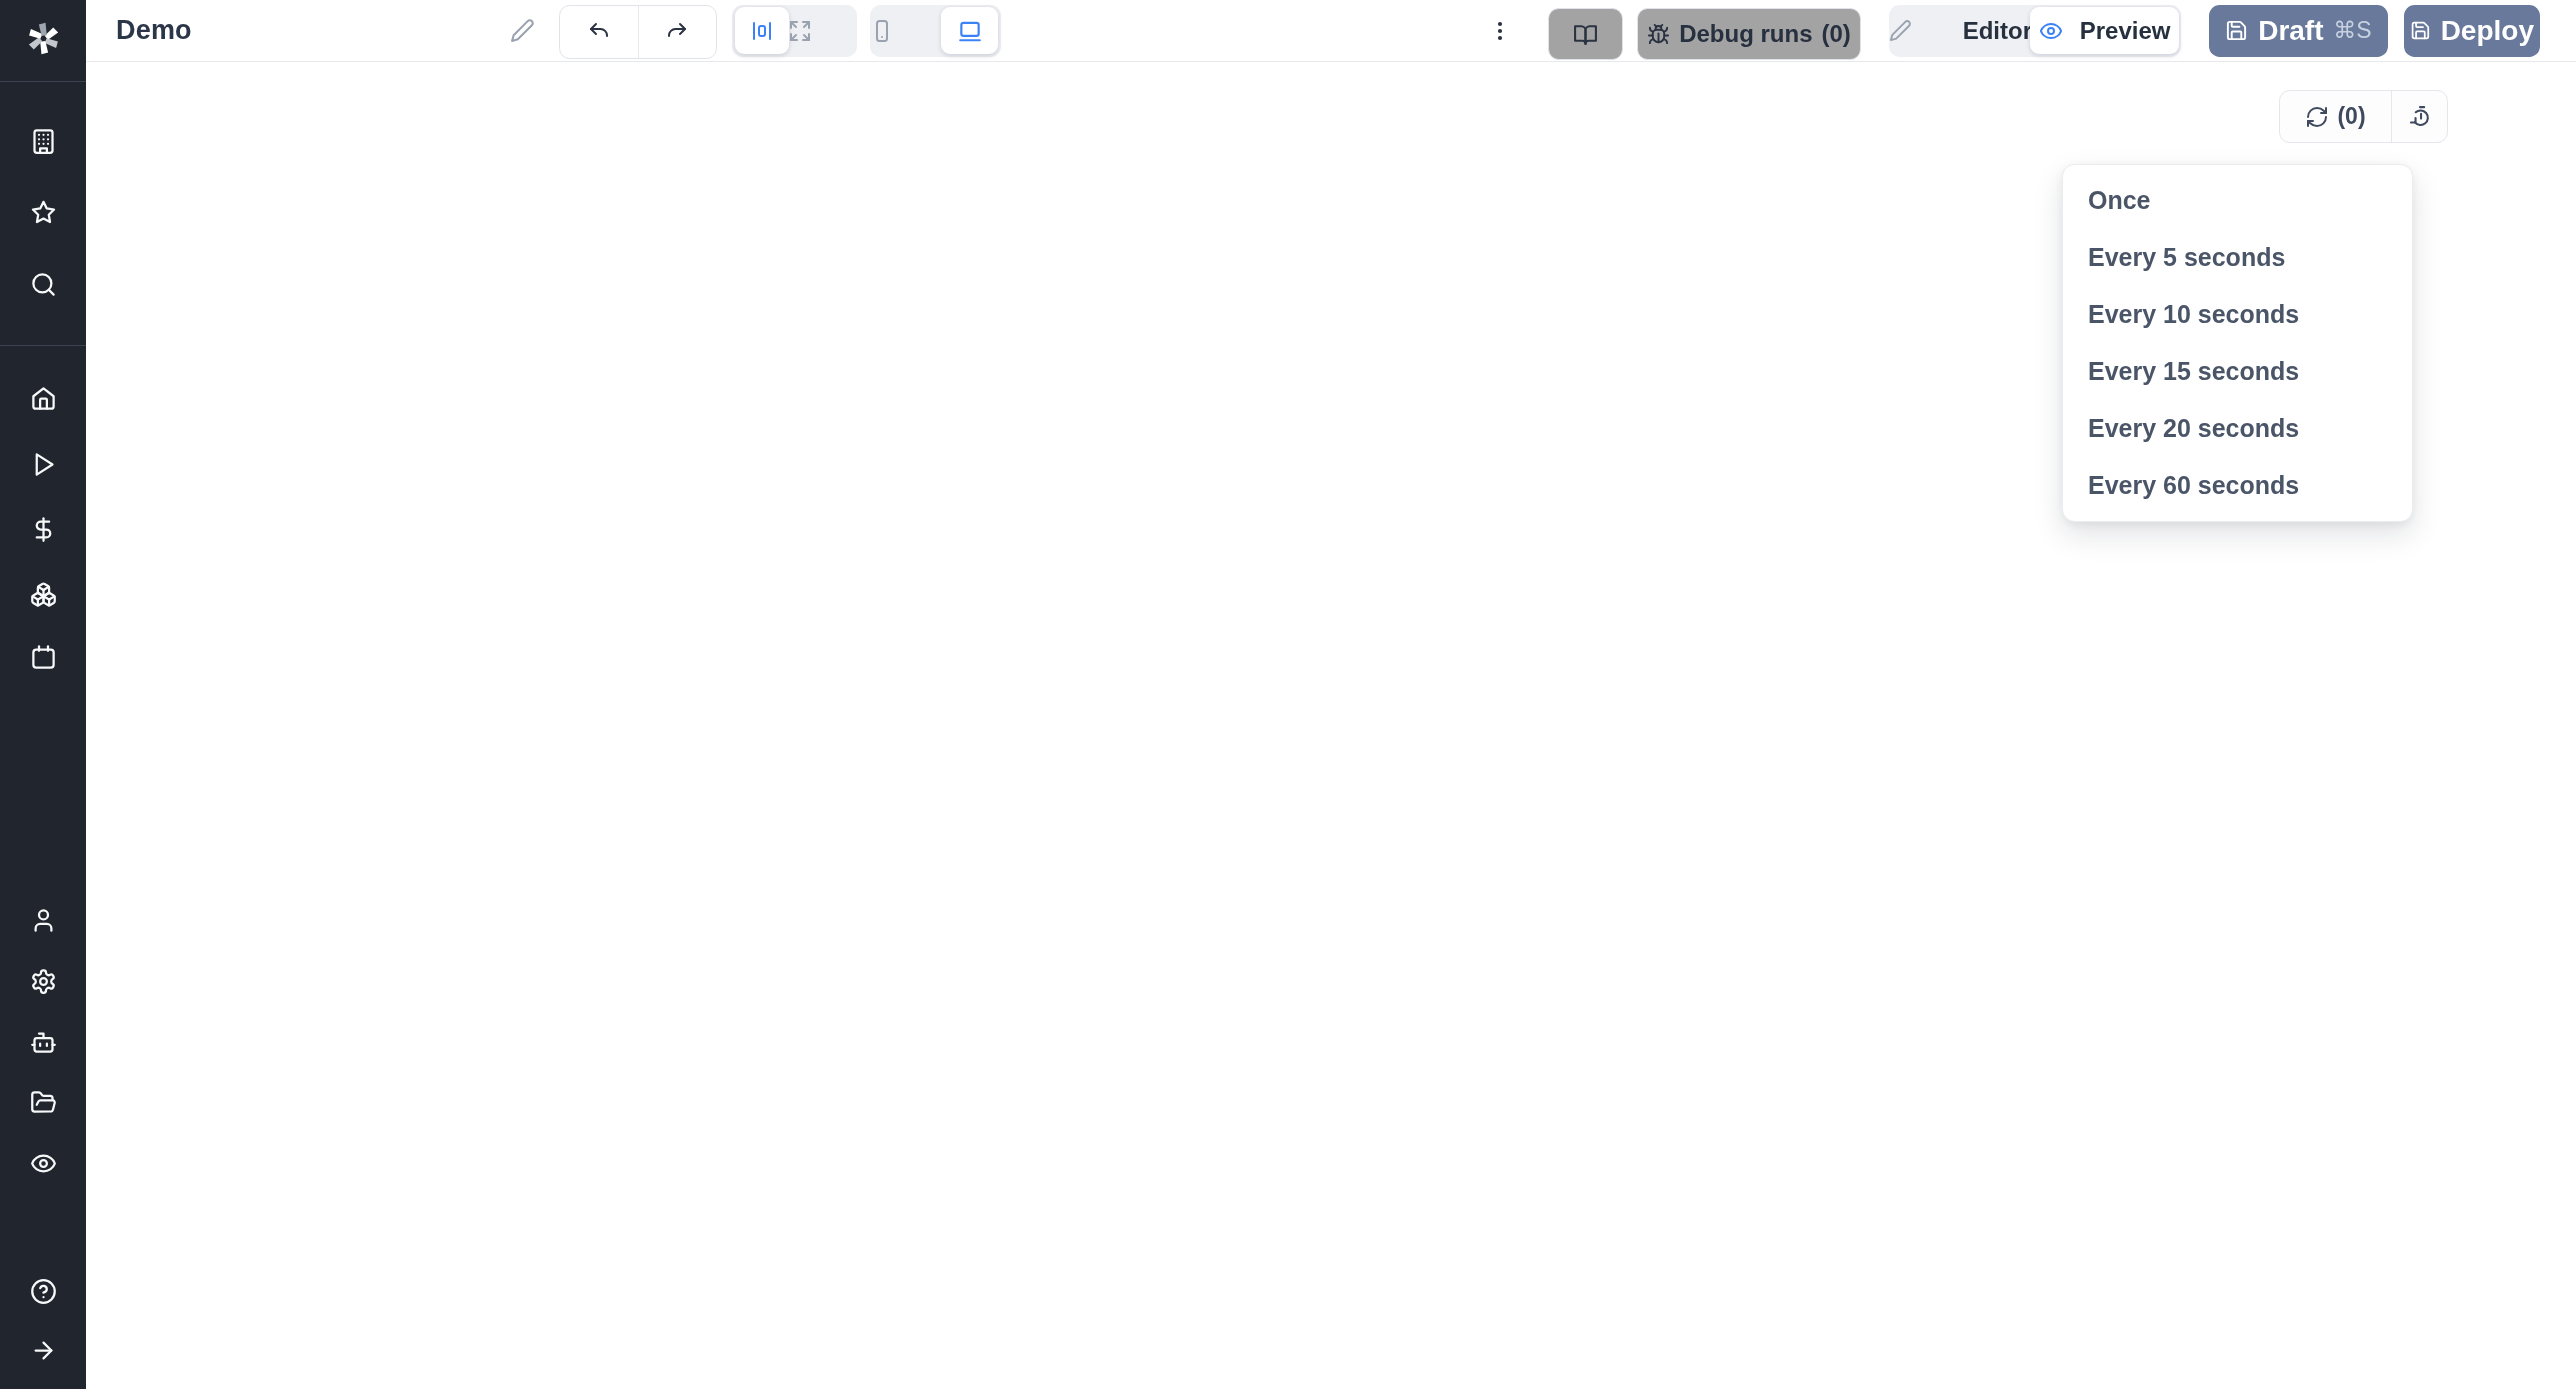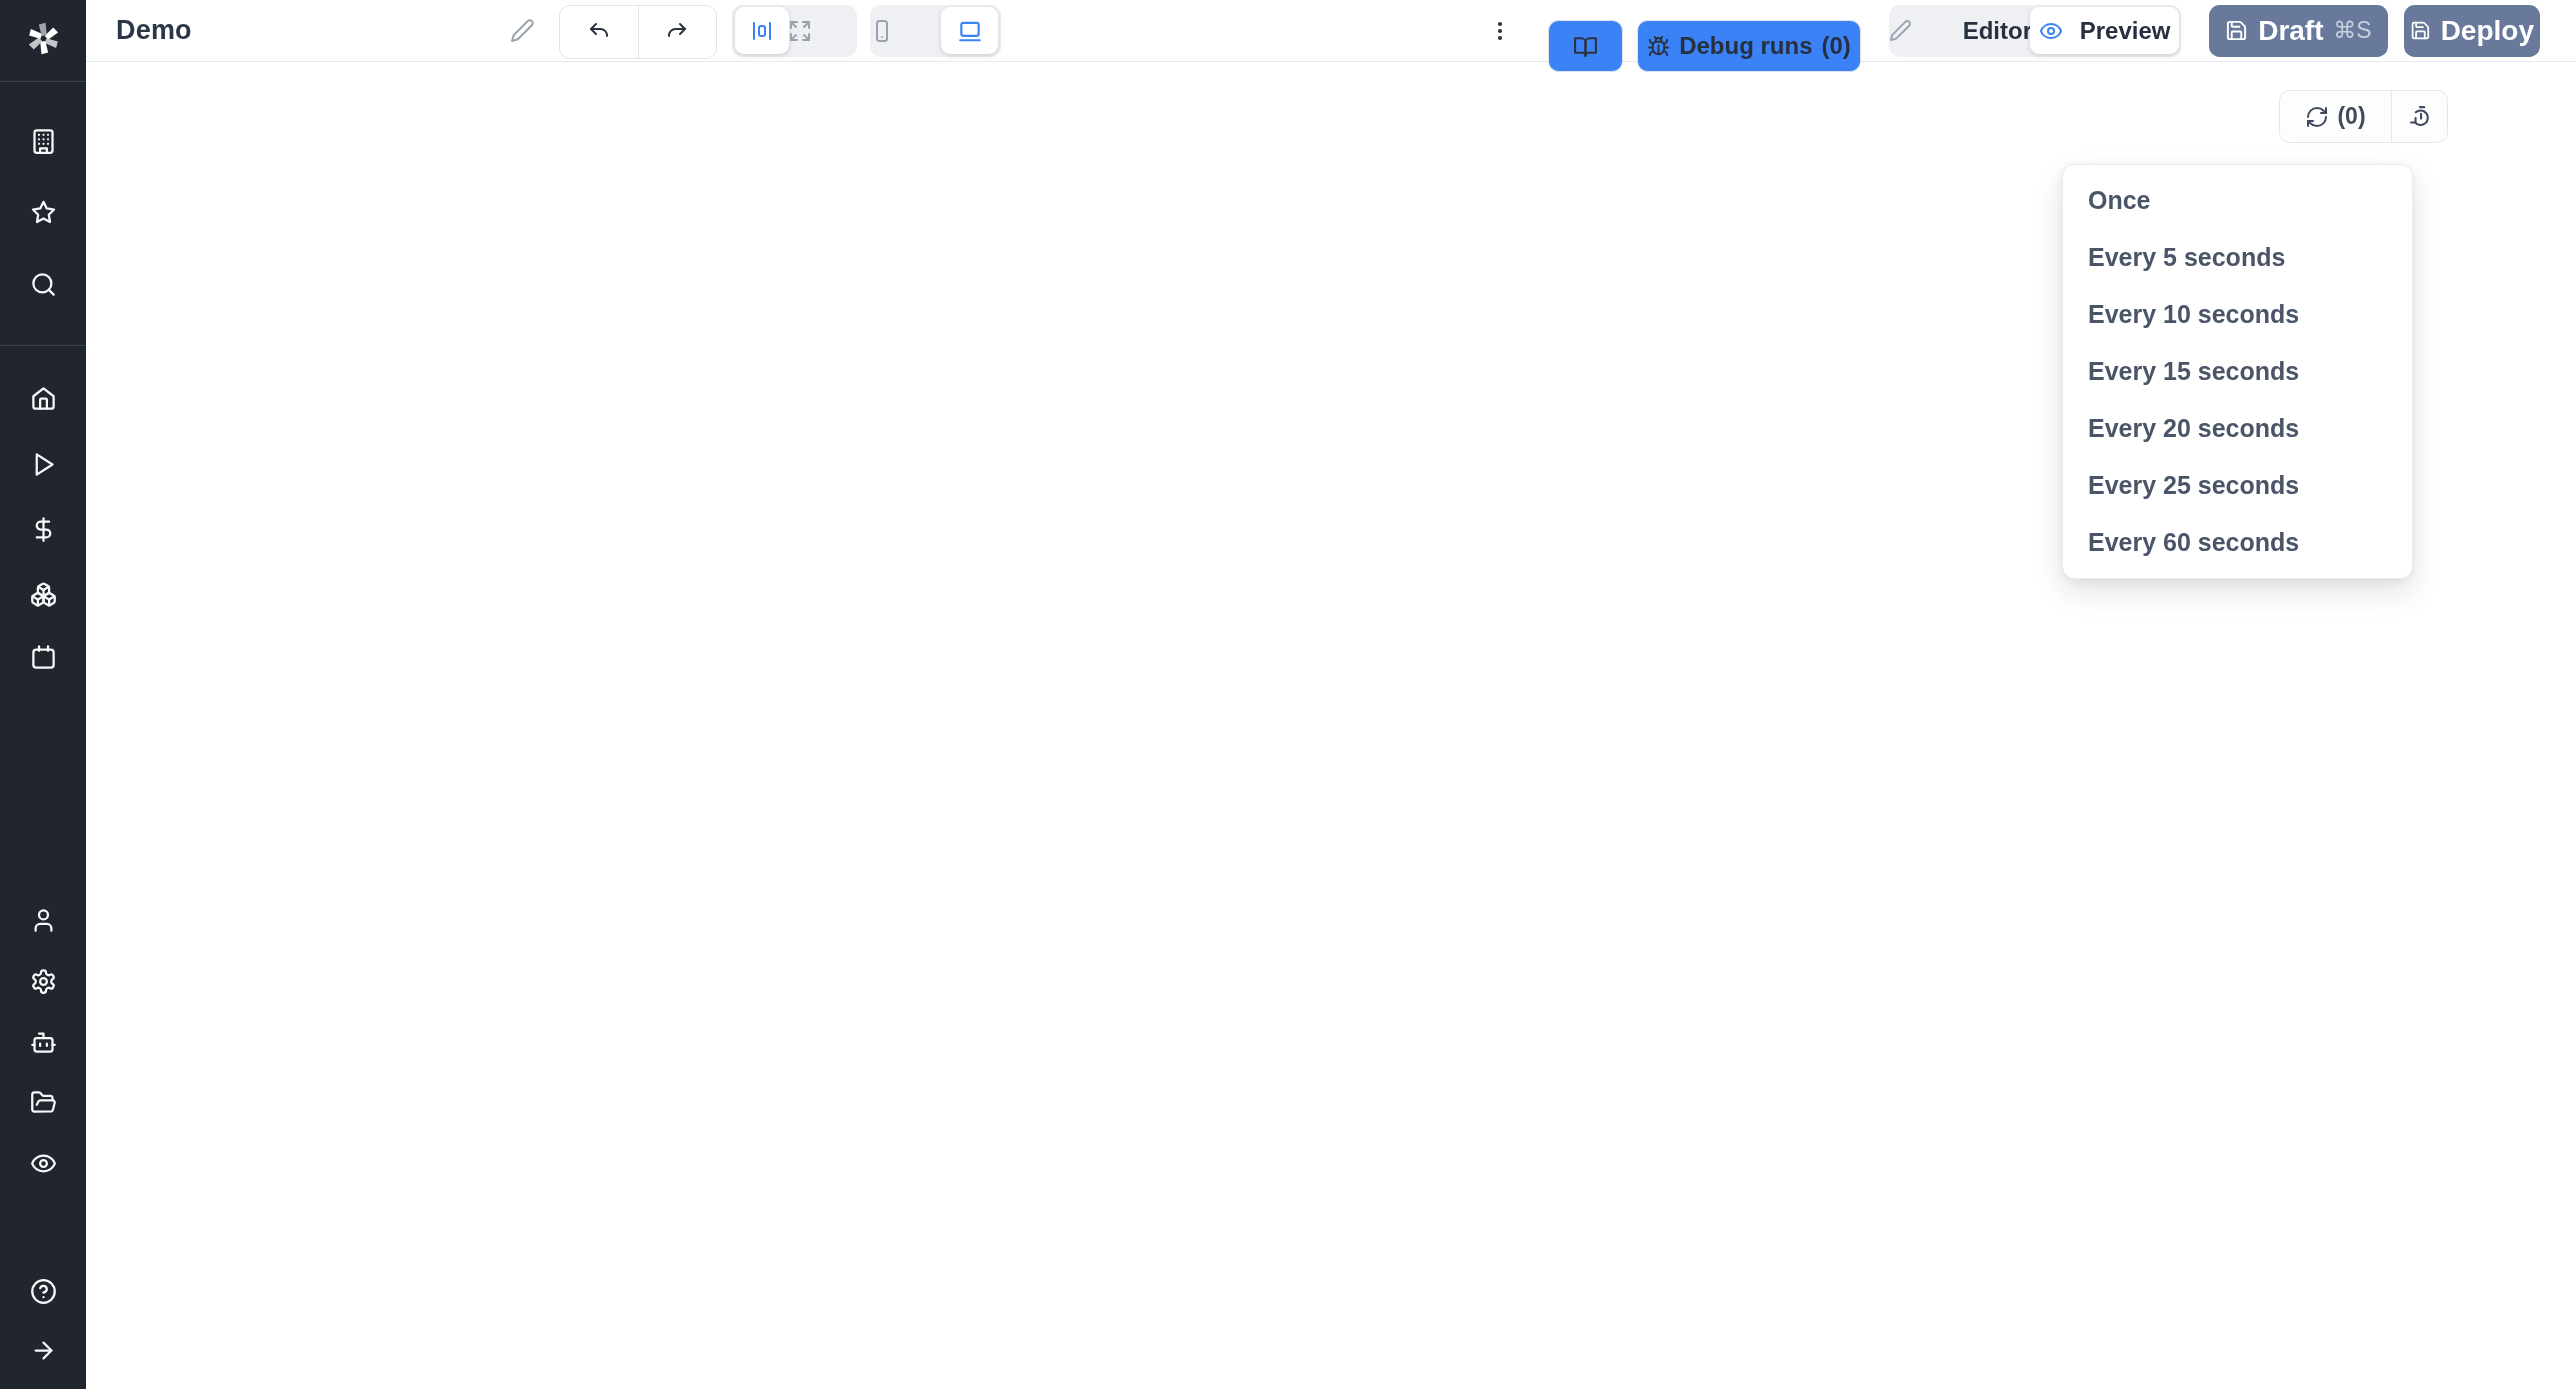--- a/index.html
+++ b/index.html
@@ -16,21 +16,21 @@
   
   .topbar{position:absolute;left:86px;top:0;width:2490px;height:61px;background:#ffffff;border-bottom:0.9px solid #e6e8ec;}
   .title{position:absolute;left:30px;top:0;height:61px;display:flex;align-items:center;font-size:27px;font-weight:700;color:#2b3648;letter-spacing:0.2px;}
   .icon-btn{position:absolute;top:4.5px;height:52px;display:flex;align-items:center;justify-content:center;background:transparent;border:none;}
   .group{position:absolute;top:4.5px;height:52px;border:0.9px solid #e0e3e9;border-radius:10.7px;background:#ffffff;display:flex;overflow:hidden;}
   .group .half{flex:1;display:flex;align-items:center;justify-content:center;color:#2b3342;}
   .group .half + .half{border-left:0.9px solid #e6e8ec;}
   .seg{position:absolute;top:4.5px;height:52px;background:#eef0f4;border-radius:10.7px;}
   .seg .pill{position:absolute;top:2.7px;bottom:2.7px;background:#ffffff;border-radius:9px;box-shadow:0 1.8px 5.4px rgba(15,23,42,.14);display:flex;align-items:center;justify-content:center;}
   .seg .ghost{position:absolute;top:0;bottom:0;display:flex;align-items:center;justify-content:space-between;}
-  .btn-outline{position:absolute;top:20px;height:52px;border:0.9px solid #e0e3e9;border-radius:10.7px;background:#3b82f6;display:flex;align-items:center;justify-content:center;gap:9px;color:#2b3342;}
+  .btn-outline{position:absolute;top:8px;height:52px;border:0.9px solid #e0e3e9;border-radius:10.7px;background:#a3a3a3;display:flex;align-items:center;justify-content:center;gap:9px;color:#2b3342;}
   .btn-outline .lbl{font-size:24px;font-weight:600;color:#26303f;}
   .btn-primary{position:absolute;top:4.5px;height:52px;border:none;border-radius:10.7px;background:#68799b;display:flex;align-items:center;justify-content:center;gap:9.8px;color:#ffffff;}
   .btn-primary .lbl{font-size:28px;font-weight:700;color:#ffffff;}
   .btn-primary .kbd{font-size:23px;font-weight:400;color:#c7d1e0;}
   .seg-label{font-size:24px;font-weight:600;color:#26303f;}
   svg{display:block;}
 
   
   .refresh-group{position:absolute;left:2279px;top:90px;width:167px;height:51px;border:0.9px solid #e3e6eb;border-radius:10.7px;background:#fdfdfe;display:flex;overflow:hidden;}
   .refresh-group .cell{display:flex;align-items:center;justify-content:center;gap:8px;color:#3f4a5e;}
@@ -342,19 +342,18 @@
         </svg>
       </div>
     </div>
 
     <div class="menu">
       <div class="menu-item">Once</div>
       <div class="menu-item">Every 5 seconds</div>
       <div class="menu-item">Every 10 seconds</div>
       <div class="menu-item">Every 15 seconds</div>
       <div class="menu-item">Every 20 seconds</div>
-      <div class="menu-item">Every 25 seconds</div>
       <div class="menu-item">Every 60 seconds</div>
     </div>
   </div>
 
 </div>
 
 
 </body></html>

